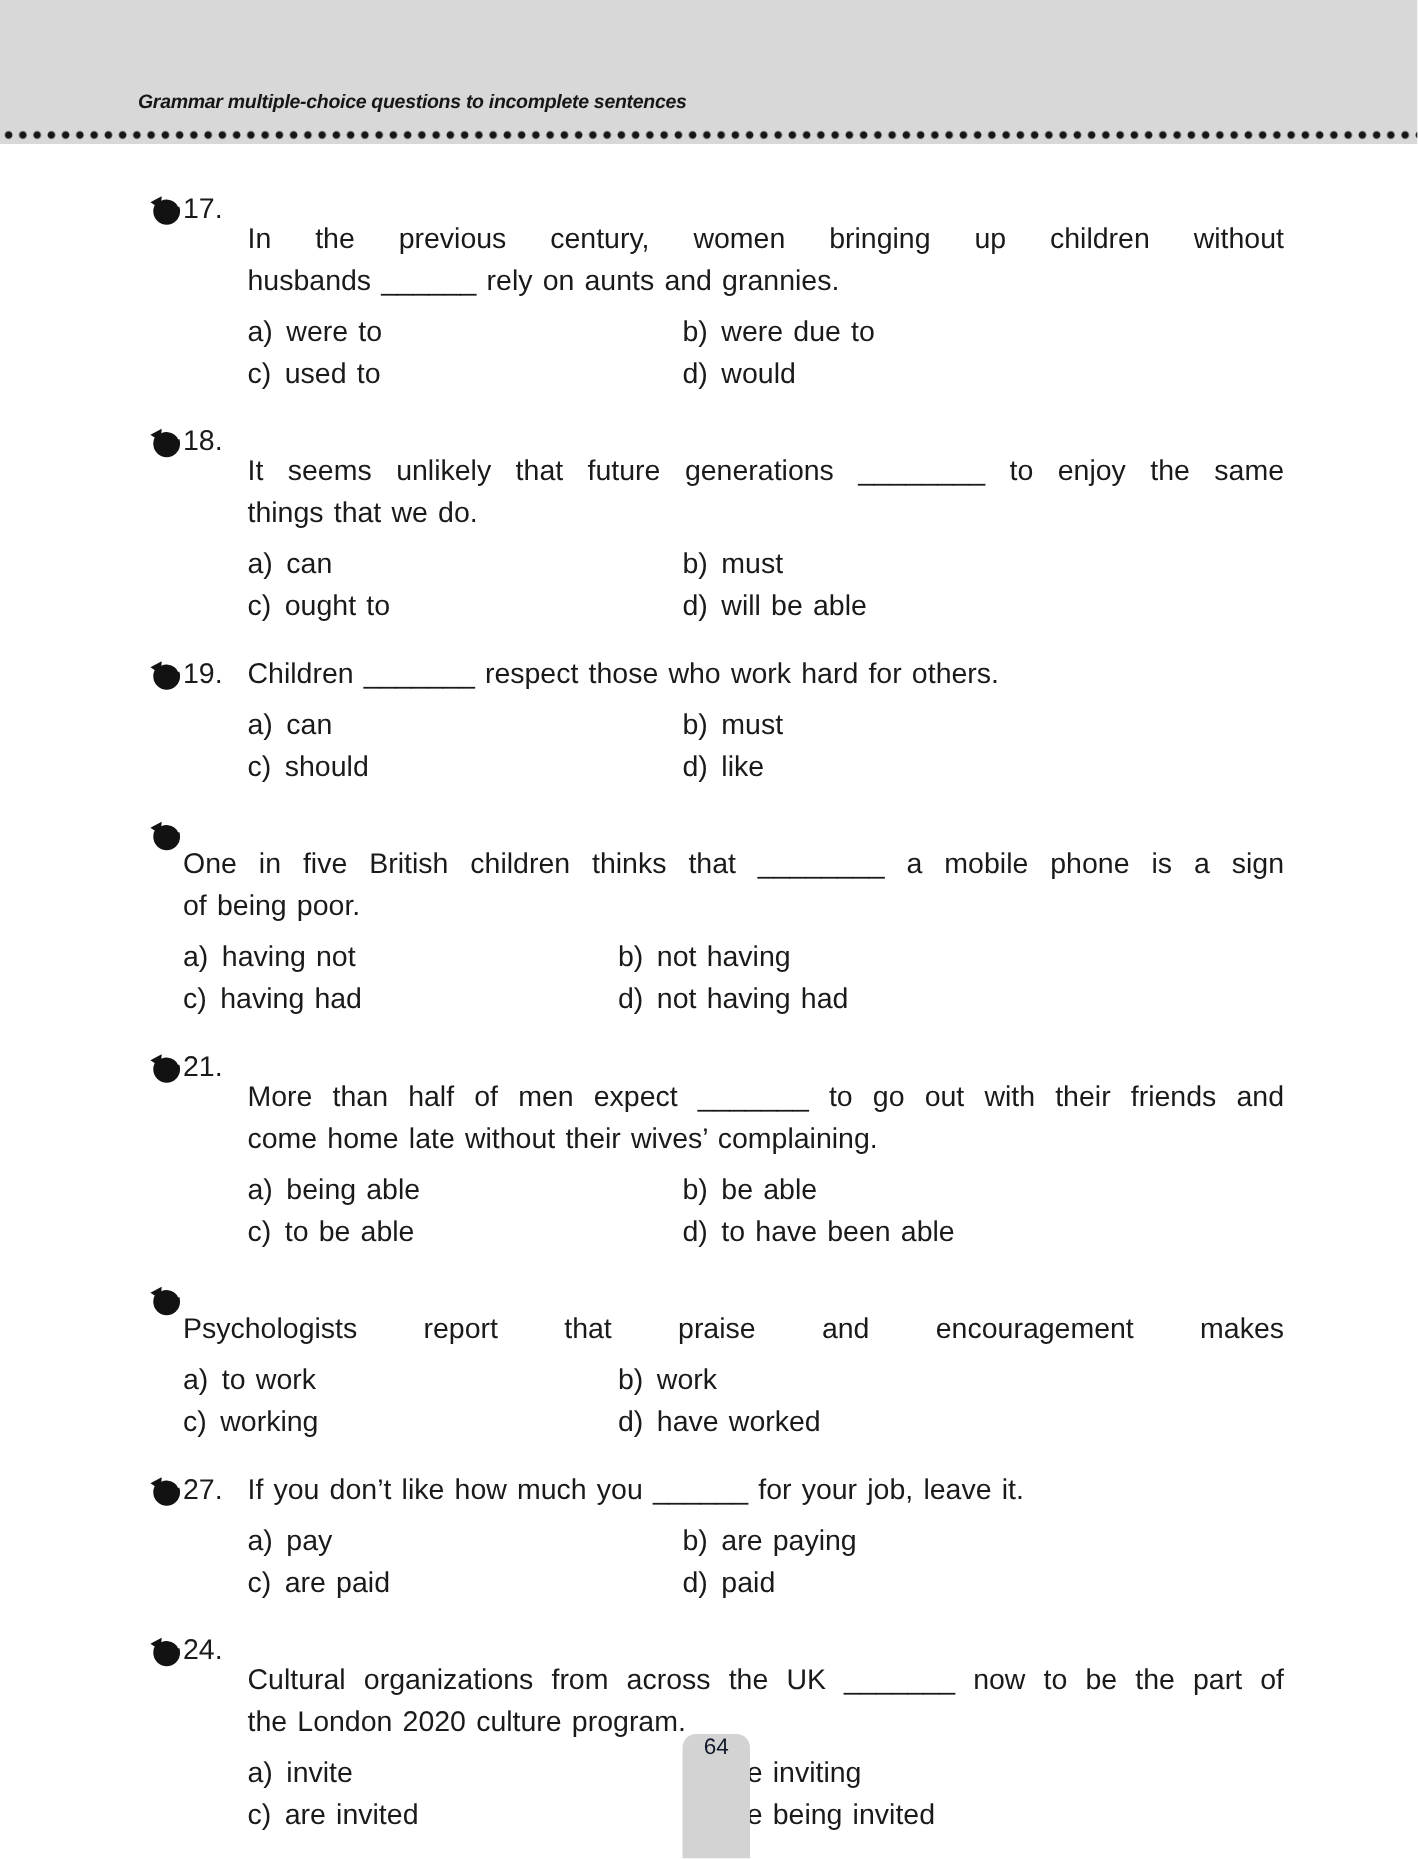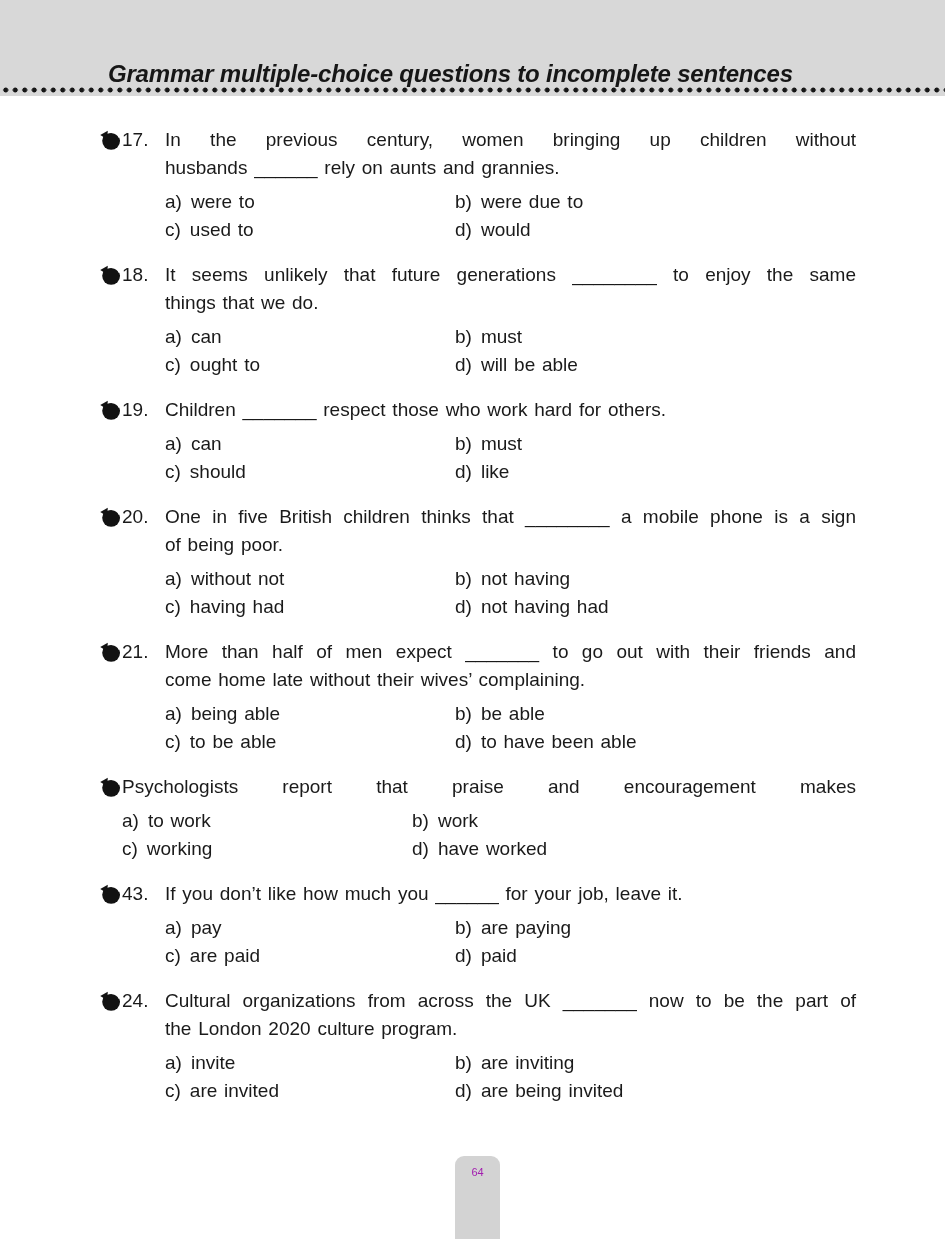--- a/index.html
+++ b/index.html
@@ -16,22 +16,22 @@
     background:var(--paper);
     font-family:"Liberation Sans", sans-serif;
     color:var(--ink);
     overflow:hidden;
   }
   .band{
     position:absolute;top:0;left:0;right:0;height:96px;
     background:var(--band);
   }
   .page-title{
-    position:absolute;left:108px;top:60px;
-    font-size:24px;font-weight:bold;font-style:italic;
+    position:absolute;left:92px;top:60px;
+    font-size:13px;font-weight:bold;font-style:italic;
     color:#161616;letter-spacing:-0.2px;
   }
   .dots{
     position:absolute;top:85px;left:0;right:0;height:10px;
     background-image:radial-gradient(circle, var(--dot) 2.2px, rgba(0,0,0,0) 2.8px);
     background-size:9.5px 10px;
     background-repeat:repeat-x;
     background-position:1px center;
   }
   .content{
@@ -52,40 +52,40 @@
   }
   .q-body{flex:1;min-width:0;}
   .qline{
     font-size:19px;line-height:28px;
     word-spacing:1.5px;
     white-space:normal;
   }
   .qline.just{
     text-align:justify;
     text-align-last:justify;
+    margin-top:20px;
   }
   .options{
     margin-top:6px;
     display:grid;
     grid-template-columns:290px 1fr;
   }
   .option{
     display:flex;gap:9px;
     font-size:19px;line-height:28px;
     word-spacing:1.5px;
   }
   .page-tab{
     position:absolute;left:455px;top:1156px;width:45px;height:83px;
     background:var(--tab);
     border-radius:9px 9px 0 0;
     text-align:center;
   }
   .page-num{
-    padding-top:10px;
-    font-size:11px;color:#a21caf;
+    font-size:15px;color:#0f172a;
   }
 </style>
 </head>
 <body>
 
 <div class="band"></div>
 <div class="page-title">Grammar multiple-choice questions to incomplete sentences</div>
 <div class="dots"></div>
 
 <div class="content">
@@ -203,30 +203,29 @@
   </div>
 
   <div class="question">
     <span class="q-bullet">
       <svg viewBox="0 0 24 24" aria-hidden="true">
         <circle cx="12.7" cy="12.4" r="10.2" fill="#121212"></circle>
         <path d="M 22.9 8.4 A 10.9 10.9 0 0 0 4.0 6.6" stroke="#ffffff" stroke-width="3.2" fill="none"></path>
         <path d="M 0.3 5.6 L 8.9 0.9 L 8.2 10.6 Z" fill="#121212"></path>
       </svg>
     </span>
-    <span class="q-num">20.</span>
     <div class="q-body">
       <div>
           <div class="qline just">One in five British children thinks that ________ a mobile phone is a sign</div>
           <div class="qline">of being poor.</div>
         </div>
       <div class="options">
   <div class="option">
     <span>a)</span>
-    <span>without not</span>
+    <span>having not</span>
   </div>
 
   <div class="option">
     <span>b)</span>
     <span>not having</span>
   </div>
 
   <div class="option">
     <span>c)</span>
     <span>having had</span>
@@ -315,21 +314,21 @@
   </div>
 
   <div class="question">
     <span class="q-bullet">
       <svg viewBox="0 0 24 24" aria-hidden="true">
         <circle cx="12.7" cy="12.4" r="10.2" fill="#121212"></circle>
         <path d="M 22.9 8.4 A 10.9 10.9 0 0 0 4.0 6.6" stroke="#ffffff" stroke-width="3.2" fill="none"></path>
         <path d="M 0.3 5.6 L 8.9 0.9 L 8.2 10.6 Z" fill="#121212"></path>
       </svg>
     </span>
-    <span class="q-num">43.</span>
+    <span class="q-num">27.</span>
     <div class="q-body">
       <div>
           <div class="qline">If you don’t like how much you ______ for your job, leave it.</div>
         </div>
       <div class="options">
   <div class="option">
     <span>a)</span>
     <span>pay</span>
   </div>
 

